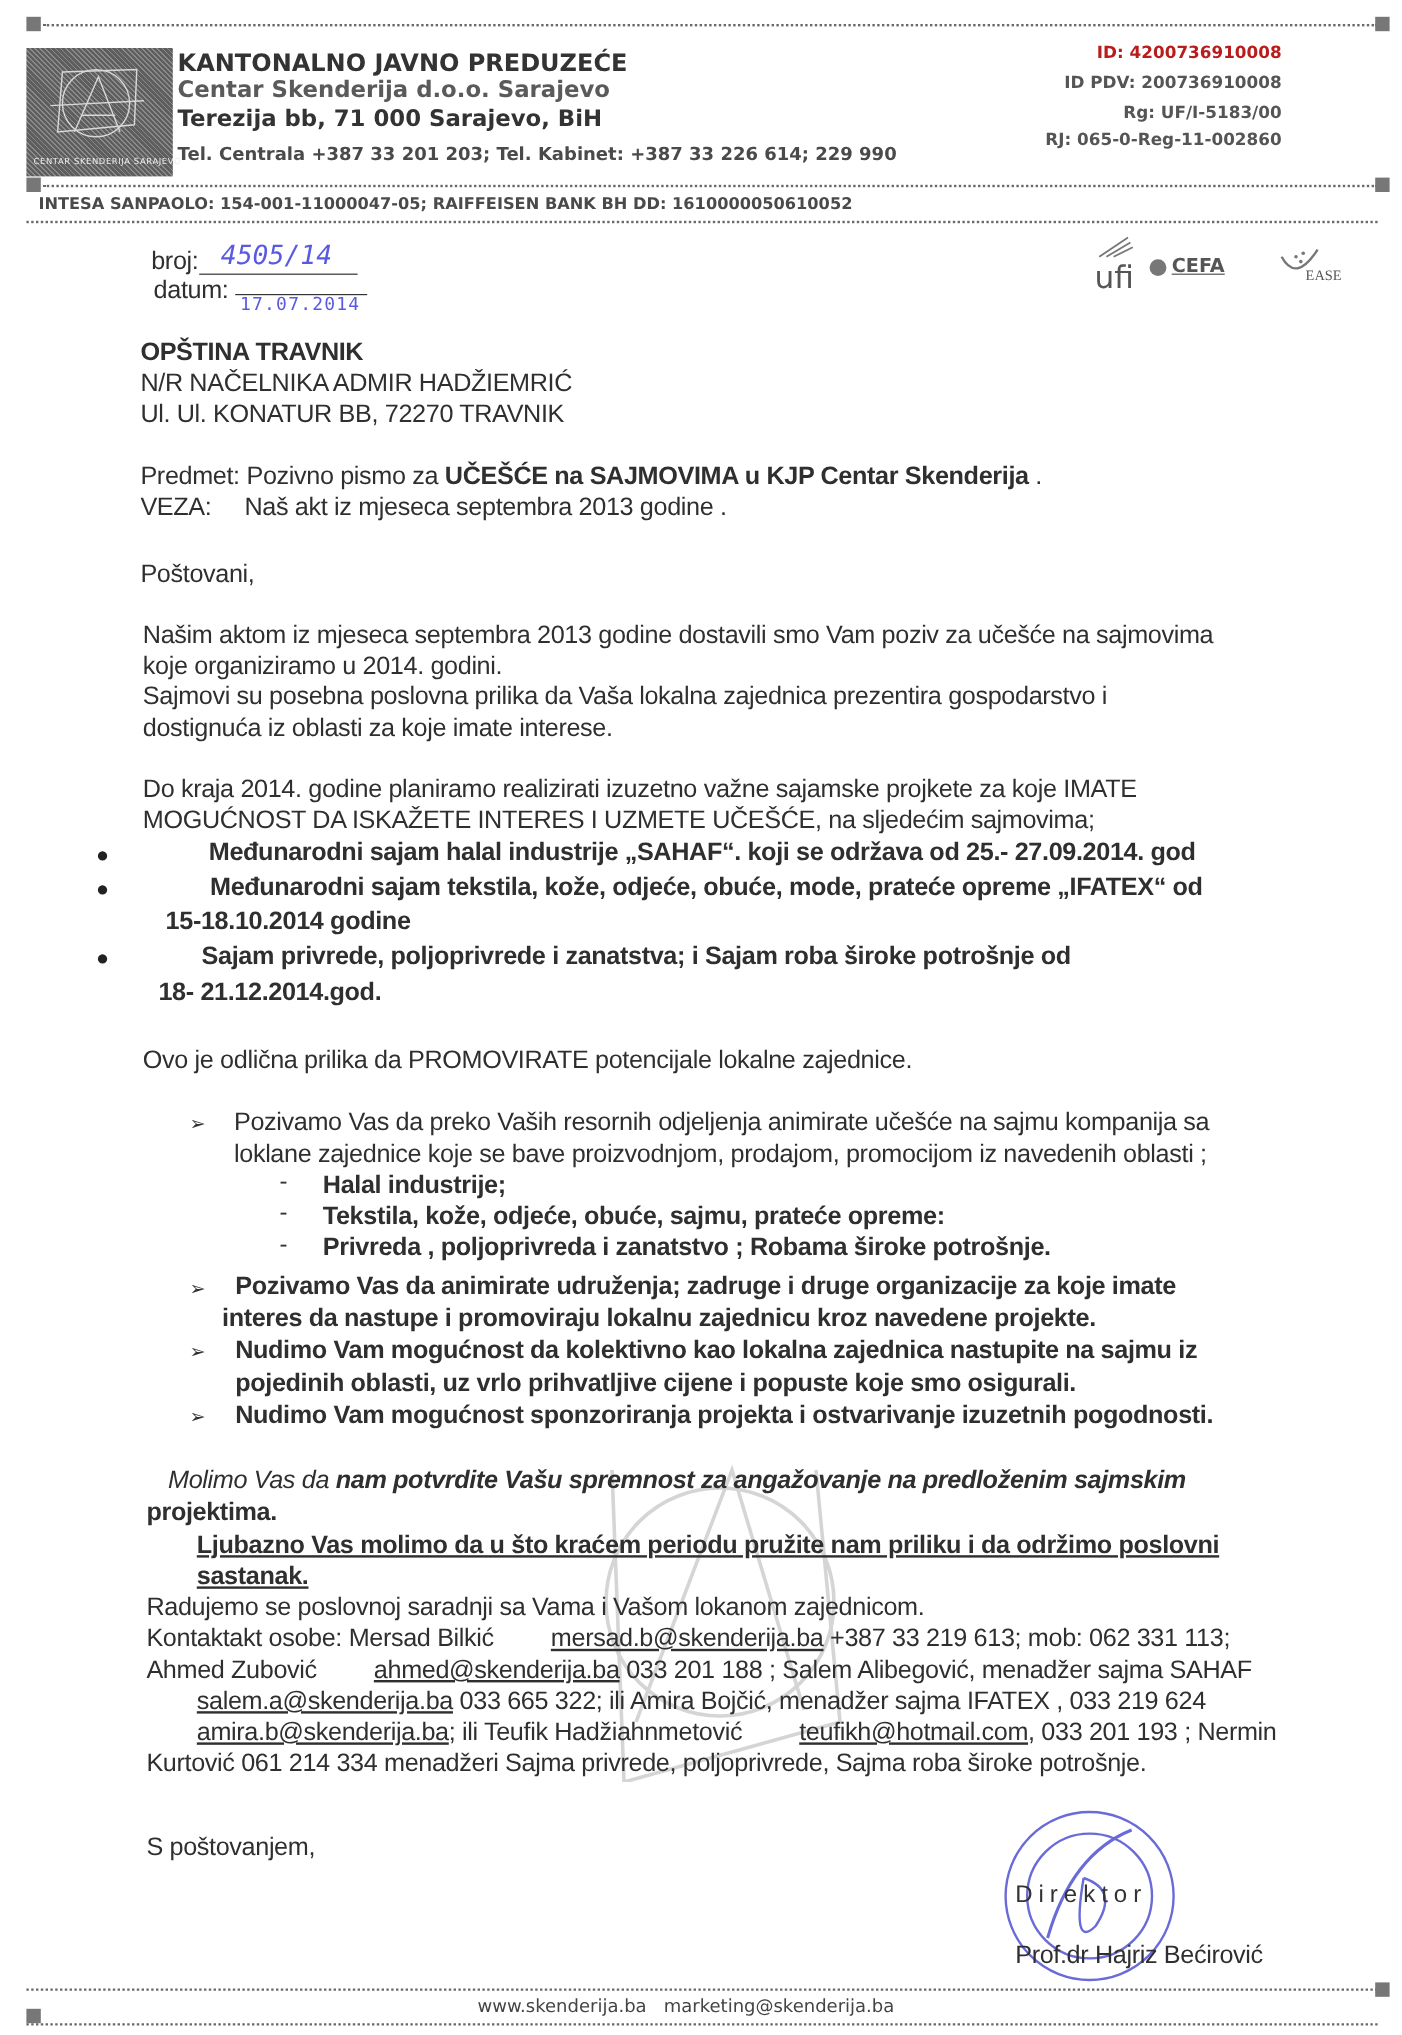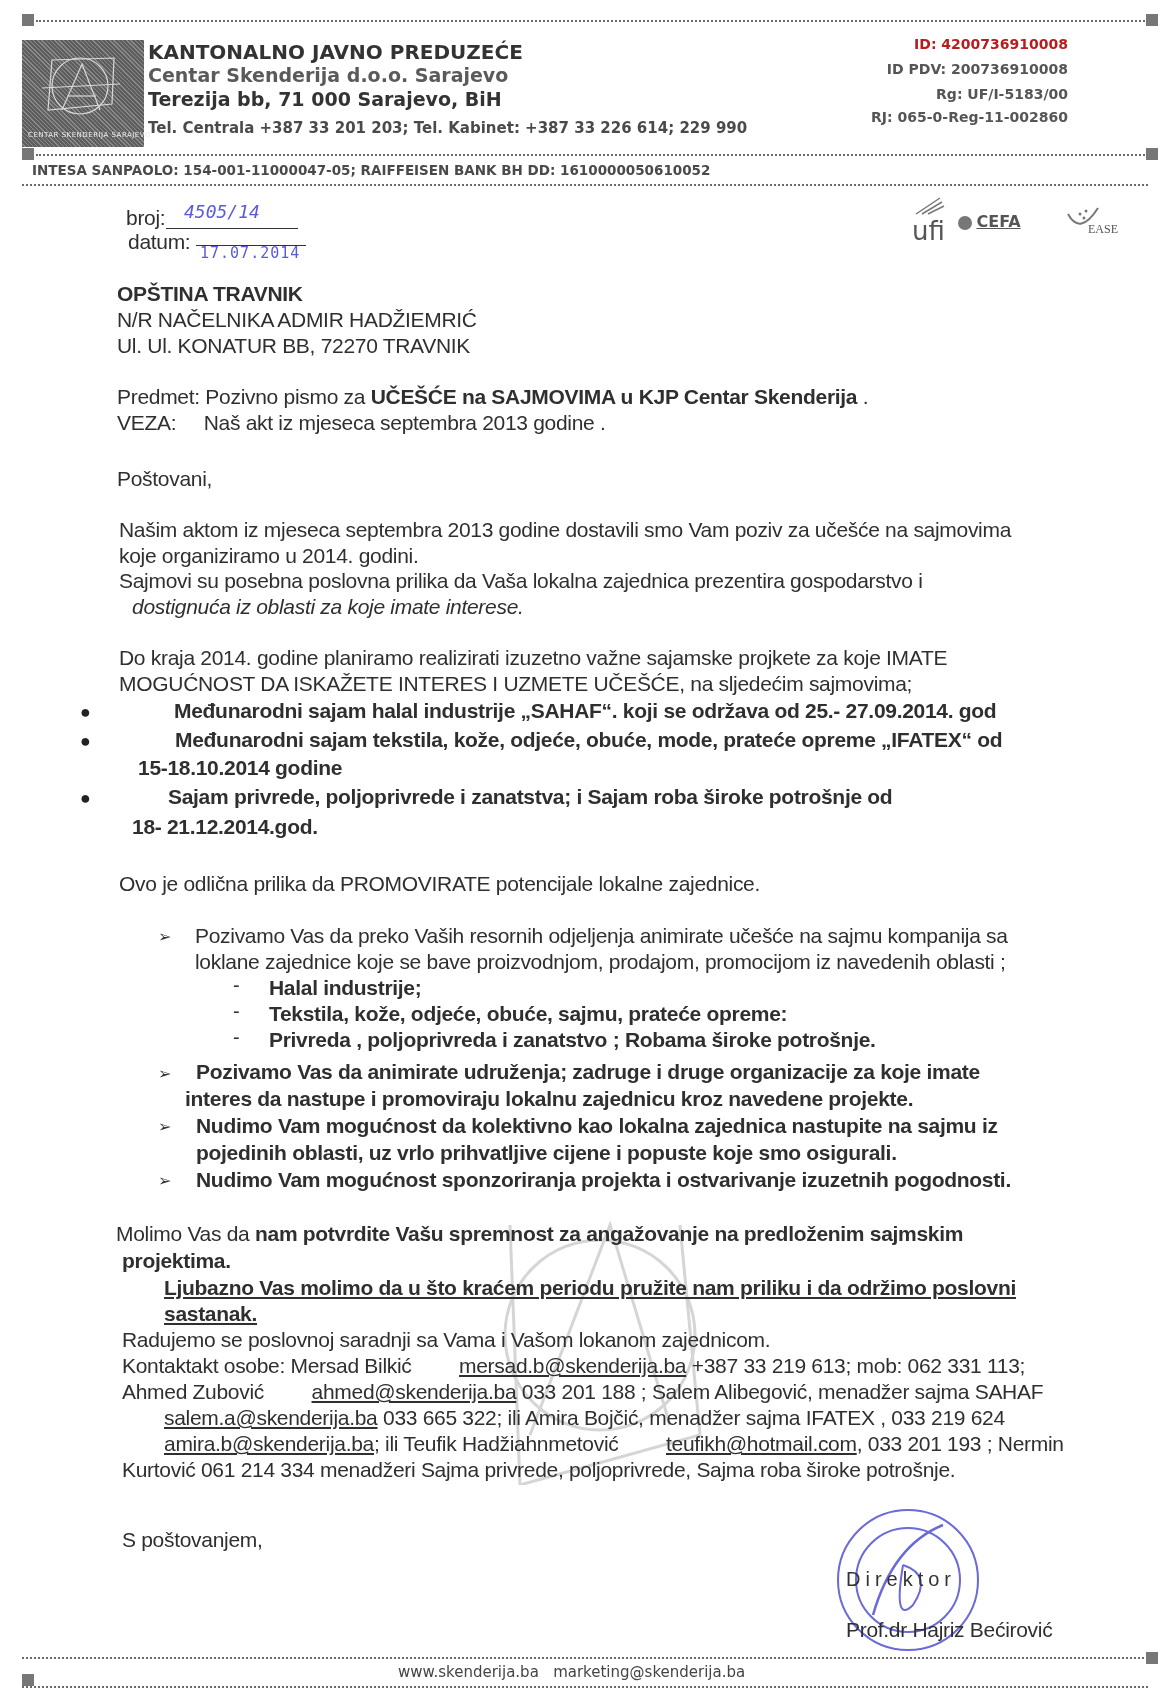--- a/index.html
+++ b/index.html
@@ -73,21 +73,21 @@
       <path d="M2 10 Q14 32 32 4" stroke="#777" stroke-width="2" fill="none"></path>
       <circle cx="14" cy="10" r="1.5" fill="#777"></circle>
       <circle cx="20" cy="7" r="1.5" fill="#777"></circle>
       <circle cx="18" cy="14" r="1.5" fill="#777"></circle>
     </svg>
   <span style="position:absolute;left:22px;top:18px;font-family:Liberation Serif, serif;font-size:12px;color:#555;">EASE</span>
 </div>
 
 <div class="abs t" style="left:126px;top:206px;">broj:</div>
 <div class="abs" style="left:166px;top:228px;width:132px;border-top:1.5px solid #333;"></div>
-<div class="abs stamp-hand" style="left:184px;top:201px;font-size:18px;font-style:italic;">4505/14</div>
+<div class="abs stamp-hand" style="left:184px;top:201px;font-size:22px;font-style:italic;">4505/14</div>
 <div class="abs t" style="left:128px;top:230px;">datum:</div>
 <div class="abs" style="left:196px;top:245px;width:110px;border-top:1.5px solid #333;"></div>
 <div class="abs stamp-hand" style="left:200px;top:244px;font-size:15px;letter-spacing:1px;">17.07.2014</div>
 
 <div class="abs t b" style="left:117px;top:282px;">OPŠTINA TRAVNIK</div>
 <div class="abs t" style="left:117px;top:308px;">N/R NAČELNIKA ADMIR HADŽIEMRIĆ</div>
 <div class="abs t" style="left:117px;top:334px;">Ul. Ul. KONATUR BB, 72270 TRAVNIK</div>
 
 <div class="abs t" style="left:117px;top:385px;">
   <span>Predmet:</span>
@@ -96,21 +96,21 @@
 <div class="abs t" style="left:117px;top:411px;">
   <span>VEZA:</span>
   <span style="margin-left:22px;">Naš akt  iz mjeseca  septembra 2013 godine .</span>
 </div>
 
 <div class="abs t" style="left:117px;top:467px;">Poštovani,</div>
 
 <div class="abs t" style="left:119px;top:518px;">Našim aktom iz mjeseca septembra 2013 godine dostavili smo Vam poziv za učešće na sajmovima</div>
 <div class="abs t" style="left:119px;top:544px;">koje organiziramo  u 2014. godini.</div>
 <div class="abs t" style="left:119px;top:569px;">Sajmovi su posebna poslovna prilika da Vaša lokalna zajednica  prezentira gospodarstvo i</div>
-<div class="abs t" style="left:132px;top:595px;font-style:italic;">dostignuća iz  oblasti za koje imate interese.</div>
+<div class="abs t" style="left:119px;top:595px;">dostignuća iz  oblasti za koje imate interese.</div>
 
 <div class="abs t" style="left:119px;top:646px;">Do kraja 2014. godine  planiramo realizirati  izuzetno važne  sajamske projkete za koje  IMATE</div>
 <div class="abs t" style="left:119px;top:672px;">MOGUĆNOST DA ISKAŽETE INTERES I UZMETE UČEŠĆE, na sljedećim sajmovima;</div>
 
 <div class="bullet" style="left:80px;top:702px;">●</div>
 <div class="abs t b" style="left:174px;top:699px;">Međunarodni sajam halal industrije  „SAHAF“. koji se održava od  25.- 27.09.2014. god</div>
 <div class="bullet" style="left:80px;top:731px;">●</div>
 <div class="abs t b" style="left:175px;top:728px;">Međunarodni sajam tekstila, kože,  odjeće,  obuće, mode, prateće opreme  „IFATEX“ od</div>
 <div class="abs t b" style="left:138px;top:756px;">15-18.10.2014 godine</div>
 <div class="bullet" style="left:80px;top:788px;">●</div>
@@ -142,21 +142,21 @@
 <div class="abs t b" style="left:196px;top:1168px;">Nudimo Vam mogućnost sponzoriranja projekta  i ostvarivanje izuzetnih pogodnosti.</div>
 
 <svg class="watermark" width="240" height="300" viewBox="0 0 240 300">
   <g fill="none" stroke="#888" stroke-width="3">
     <path d="M40 40 L50 300 L230 250 L210 40"></path>
     <circle cx="130" cy="150" r="95"></circle>
     <path d="M60 250 L140 40 L200 240"></path>
   </g>
 </svg>
 
-<div class="abs t" style="left:116px;top:1222px;">
+<div class="abs t" style="left:140px;top:1222px;font-style:italic;">
   <span>Molimo Vas da </span><span class="b">nam potvrdite Vašu spremnost za angažovanje na predloženim sajmskim</span>
 </div>
 <div class="abs t b" style="left:122px;top:1249px;">projektima.</div>
 <div class="abs t b u" style="left:122px;top:1276px;">Ljubazno Vas molimo da  u što kraćem periodu pružite nam priliku i da održimo poslovni</div>
 <div class="abs t b u" style="left:122px;top:1302px;">sastanak. </div>
 <div class="abs t" style="left:122px;top:1328px;">Radujemo se   poslovnoj saradnji sa Vama  i  Vašom lokanom zajednicom.</div>
 
 <div class="abs t" style="left:122px;top:1354px;">
   <span>Kontaktakt osobe: Mersad Bilkić </span><span class="u">mersad.b@skenderija.ba</span><span> +387 33 219 613; mob: 062 331 113;</span>
 </div>

